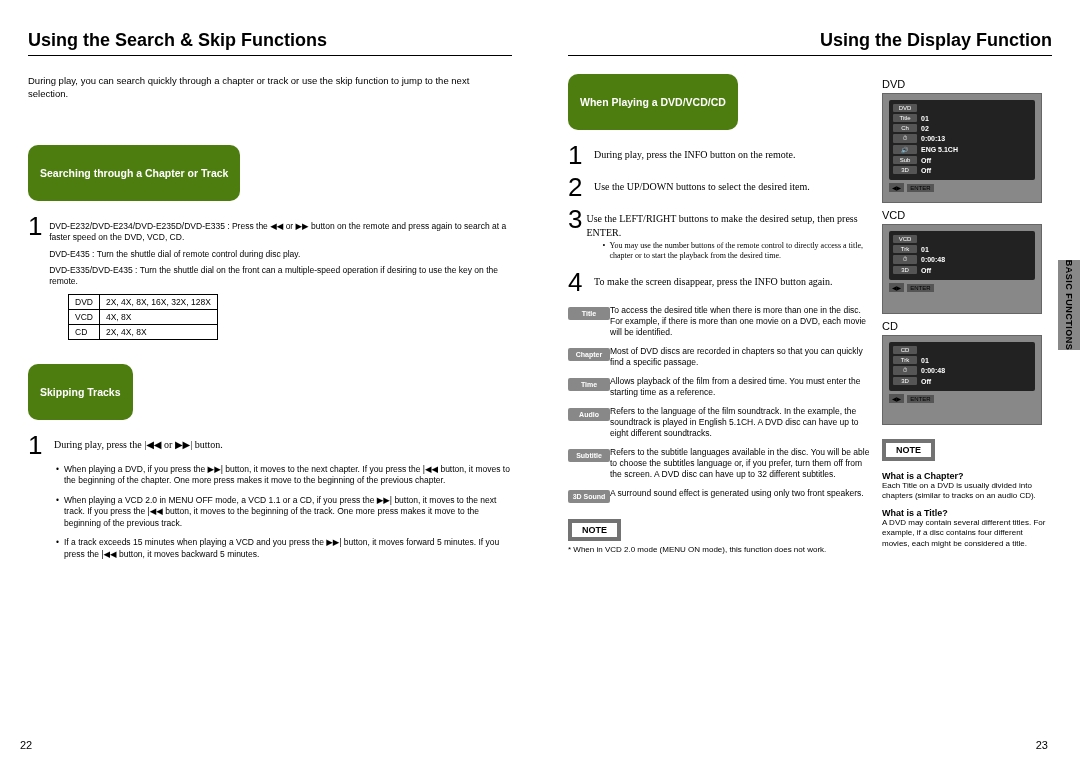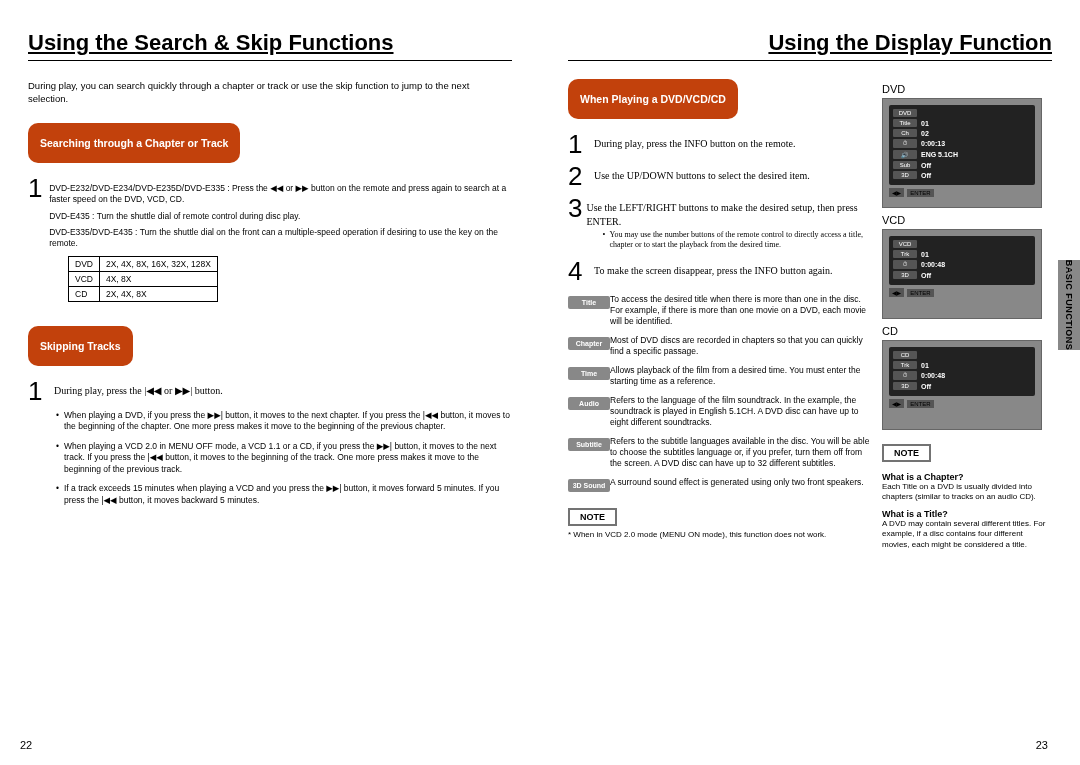--- a/index.html
+++ b/index.html
@@ -1,22 +1,22 @@
 <!DOCTYPE html>
 <html><head>
 <meta charset="utf-8">
 <style>
   * { box-sizing: border-box; margin: 0; padding: 0; }
   body { font-family: Arial, Helvetica, sans-serif; background: #fff; width: 1080px; height: 765px; position: relative; font-size: 9.5px; color: #000; }
   .page { display: flex; height: 100%; }
   .col-left, .col-right { flex: 1; padding: 30px 28px 20px 28px; position: relative; }
   .col-left { border-right: 0; }
-  .section-title { font-size: 22px; font-weight: bold; border-bottom: 1.5px solid #000; padding-bottom: 4px; margin-bottom: 18px; text-decoration: underline; }
-  .intro { line-height: 1.4; margin-bottom: 17px; }
-  .pill { display: inline-block; background: #c2410c; color: #fff; font-weight: bold; font-size: 10.5px; padding: 14px 12px; border-radius: 10px; margin-bottom: 12px; }
+  .section-title { font-size: 18px; font-weight: bold; border-bottom: 1.5px solid #000; padding-bottom: 4px; margin-bottom: 18px; }
+  .intro { line-height: 1.4; margin-bottom: 44px; }
+  .pill { display: inline-block; background: #4d7c0f; color: #fff; font-weight: bold; font-size: 10.5px; padding: 22px 12px; border-radius: 10px; margin-bottom: 12px; }
   .step-row { display: flex; align-items: flex-start; margin-bottom: 6px; }
   .step-num { font-size: 26px; font-weight: 300; width: 22px; line-height: 1; margin-right: 4px; }
   .step-text { font-size: 10px; line-height: 1.35; padding-top: 6px; font-family: Liberation Serif, serif; }
   .step-text-sm { font-size: 8.5px; line-height: 1.35; padding-top: 8px; }
   .speed-table { border-collapse: collapse; margin: 6px 0 24px 40px; }
   .speed-table td { border: 1px solid #000; font-size: 8.5px; padding: 2px 6px; }
   .bullet-list { list-style: none; margin-left: 28px; }
   .bullet-list li { font-size: 8.5px; line-height: 1.35; margin-bottom: 8px; position: relative; padding-left: 8px; }
   .bullet-list li::before { content: "•"; position: absolute; left: 0; top: 0; }
   .small-bullets { list-style: none; margin-left: 16px; margin-top: 2px; }
@@ -27,21 +27,21 @@
   .pn-right { right: 32px; }
 
   .right-cols { display: flex; gap: 10px; }
   .right-main { flex: 1; }
   .right-side { width: 170px; }
 
   .info-row { display: flex; align-items: flex-start; margin-bottom: 8px; }
   .info-icon { width: 42px; font-size: 7px; font-weight: bold; background: #888; color: #fff; text-align: center; padding: 3px 2px; border-radius: 2px; align-self: flex-start; margin-top: 2px;}
   .info-desc { flex: 1; font-size: 8.5px; line-height: 1.3; }
 
-  .note-box { border: 2px solid #737373; display: inline-block; font-size: 9px; font-weight: bold; padding: 2px 10px; margin-top: 8px; margin-bottom: 4px;}
+  .note-box { border: 4px solid #737373; display: inline-block; font-size: 9px; font-weight: bold; padding: 2px 10px; margin-top: 8px; margin-bottom: 4px;}
   .note-text { font-size: 8px; line-height: 1.3; }
 
   .osd { background: #888; width: 160px; height: 110px; border: 1px solid #666; margin-bottom: 6px; position: relative; padding: 6px; }
   .osd-box { background: #222; color: #fff; font-size: 7px; padding: 4px 4px; border-radius: 2px; }
   .osd-row { display: flex; align-items: center; gap: 4px; margin-bottom: 2px; }
   .osd-label { background: #555; font-size: 6px; padding: 1px 3px; border-radius: 1px; width: 24px; text-align: center;}
   .osd-val { font-size: 7px; font-weight: bold; }
   .osd-tag { display: inline-block; background: #555; font-size: 6px; padding: 1px 3px; margin-top: 3px; margin-right: 3px;}
   .disc-label { font-size: 11px; margin-bottom: 3px; margin-top: 4px; }
 

